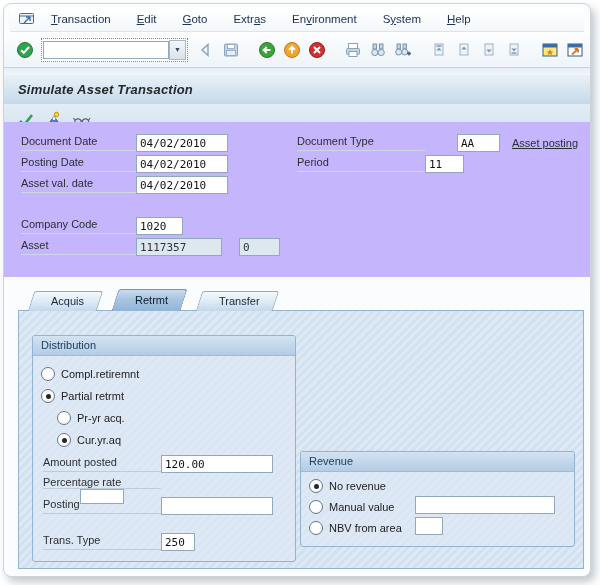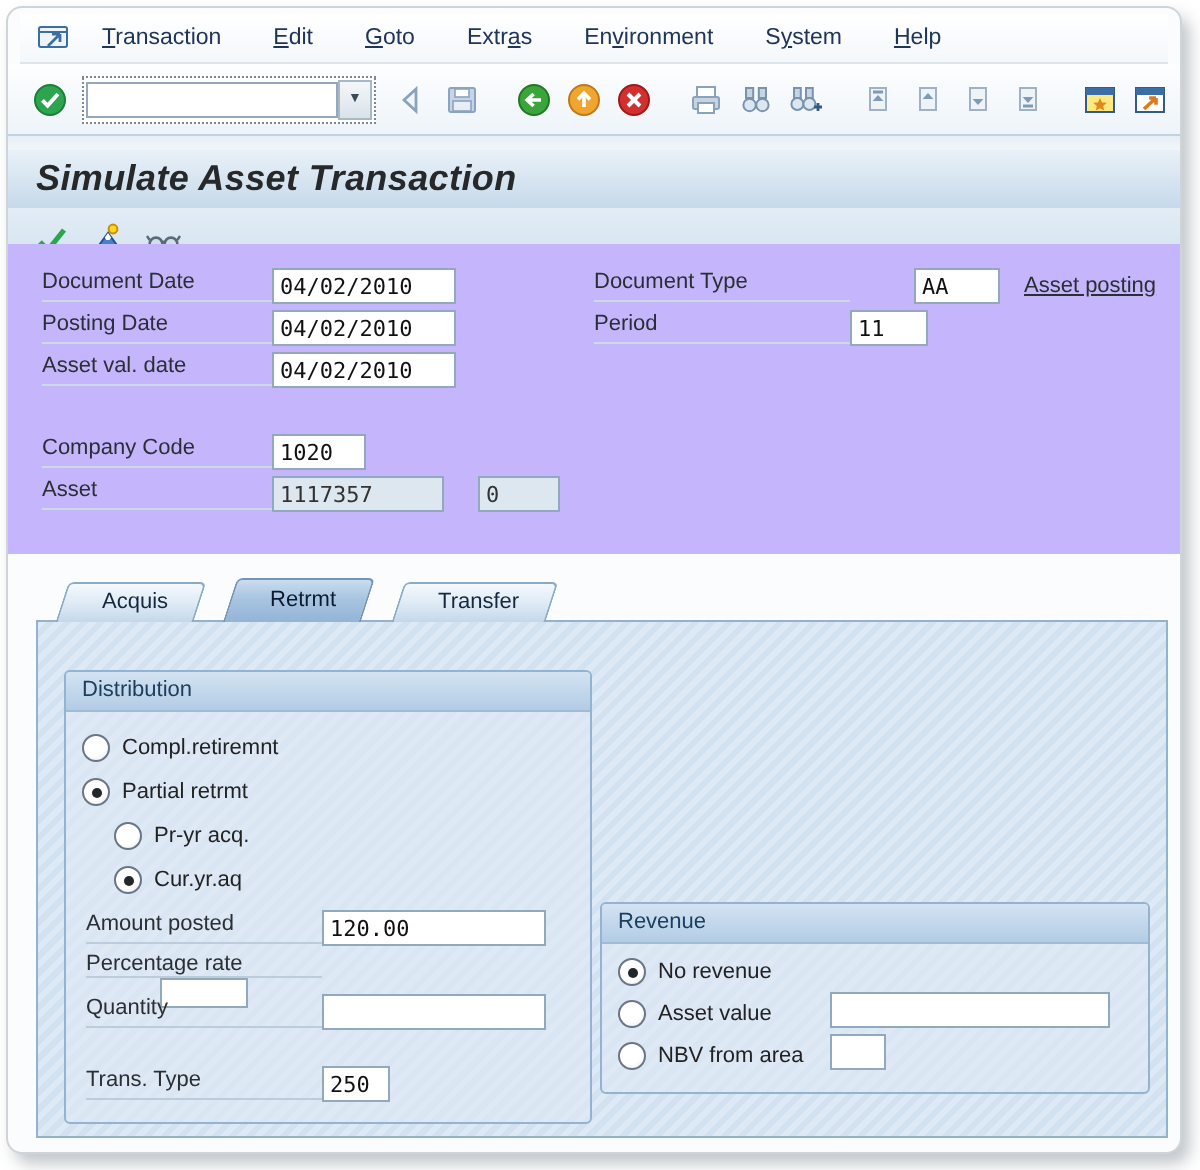--- a/index.html
+++ b/index.html
@@ -23,21 +23,21 @@
   .sep{width:1px;height:20px;background:#c3cfdb;margin:0 2px;}
   .cmdwrap{display:inline-flex;align-items:center;border:1px dotted #7d8894;padding:1px;background:#fff;margin-right:2px;}
   .cmd{width:118px;height:16px;border:1px solid #93a8bc;font:11px "DejaVu Sans Mono",monospace;padding:0 3px;}
   .cmdbtn{width:15px;height:18px;display:inline-flex;align-items:center;justify-content:center;
           background:linear-gradient(#f4f7fa,#d9e2ea);border:1px solid #a8b8c6;font-size:7px;color:#3c4a58;}
   .tb-divider{position:absolute;top:63px;left:0;right:0;height:8px;border-top:1px solid #c2d2e0;
               background:linear-gradient(#e6eef5,#f4f8fb);}
   
   .titlebar{position:absolute;top:71px;left:0;right:0;height:29px;display:flex;align-items:center;
             background:linear-gradient(#e9f1f8,#c6d9ea);border-bottom:1px solid #aac2d8;}
-  .title{font-size:18px;font-weight:bold;font-style:italic;color:#26282a;padding-left:14px;letter-spacing:.2px;}
+  .title{font-size:13px;font-weight:bold;font-style:italic;color:#26282a;padding-left:14px;letter-spacing:.2px;}
   .apptoolbar{position:absolute;top:100px;left:0;right:0;height:31px;display:flex;align-items:center;
               gap:8px;padding-left:12px;background:linear-gradient(#e2ecf5,#d3e2ef);border-bottom:1px solid #c4d6e5;}
   
   .formarea{position:absolute;top:118px;left:0;right:0;height:155px;background:#c4b5fd;}
   .frow{position:absolute;display:flex;align-items:center;height:18px;}
   .flabel{display:inline-block;border-bottom:1px solid #ccd8e2;color:#2b2f33;height:15px;}
   .note{color:#2b2f33;}
   input.fld{height:18px;border:1px solid #92a8bc;background:#fff;font:11px "DejaVu Sans Mono",monospace;
             padding:0 3px;box-sizing:border-box;color:#111;}
   input.ro{background:#dde7f0;color:#333;}
@@ -296,38 +296,38 @@
       </div>
       <div class="grow" style="left:10px;top:119px;">
         <span class="glabel">Amount posted</span>
         <input class="fld" style="width: 112px;" value="120.00">
       </div>
       <div class="grow" style="left:10px;top:140px;flex-direction:column;">
         <span class="glabel">Percentage rate</span>
         <input class="fld" style="width: 44px;" value="">
       </div>
       <div class="grow" style="left:10px;top:161px;">
-        <span class="glabel">Quantity</span>
+        <span class="glabel">Posting</span>
         <input class="fld" style="width: 112px;" value="">
       </div>
       <div class="grow" style="left:10px;top:197px;">
         <span class="glabel">Trans. Type</span>
         <input class="fld" style="width: 34px;" value="250">
       </div>
     </div>
 
     <div class="group" style="left:281px;top:140px;width:273px;height:94px;">
       <div class="ghead">Revenue</div>
       <div class="orow" style="left:8px;top:26px;">
         <span class="radio sel"></span>
         <span>No revenue</span>
       </div>
       <div class="orow" style="left:8px;top:47px;">
         <span class="radio"></span>
-        <span>Asset value</span>
+        <span>Manual value</span>
       </div>
       <input class="fld" style="position: absolute; left: 114px; top: 44px; width: 140px;" value="">
       <div class="orow" style="left:8px;top:68px;">
         <span class="radio"></span>
         <span>NBV from area</span>
       </div>
       <input class="fld" style="position: absolute; left: 114px; top: 65px; width: 28px;" value="">
     </div>
 
   </div>

